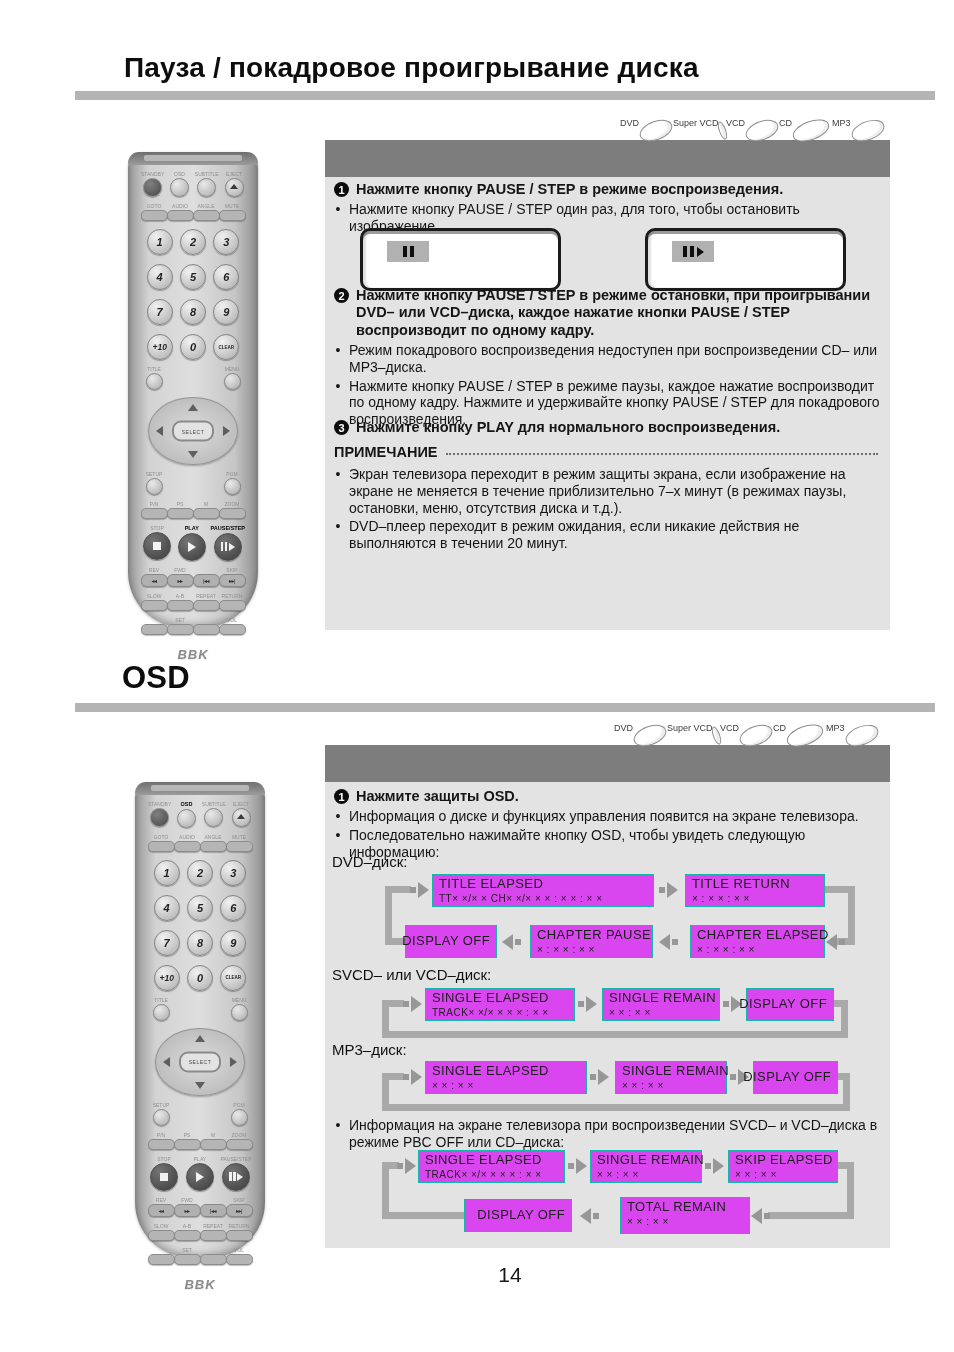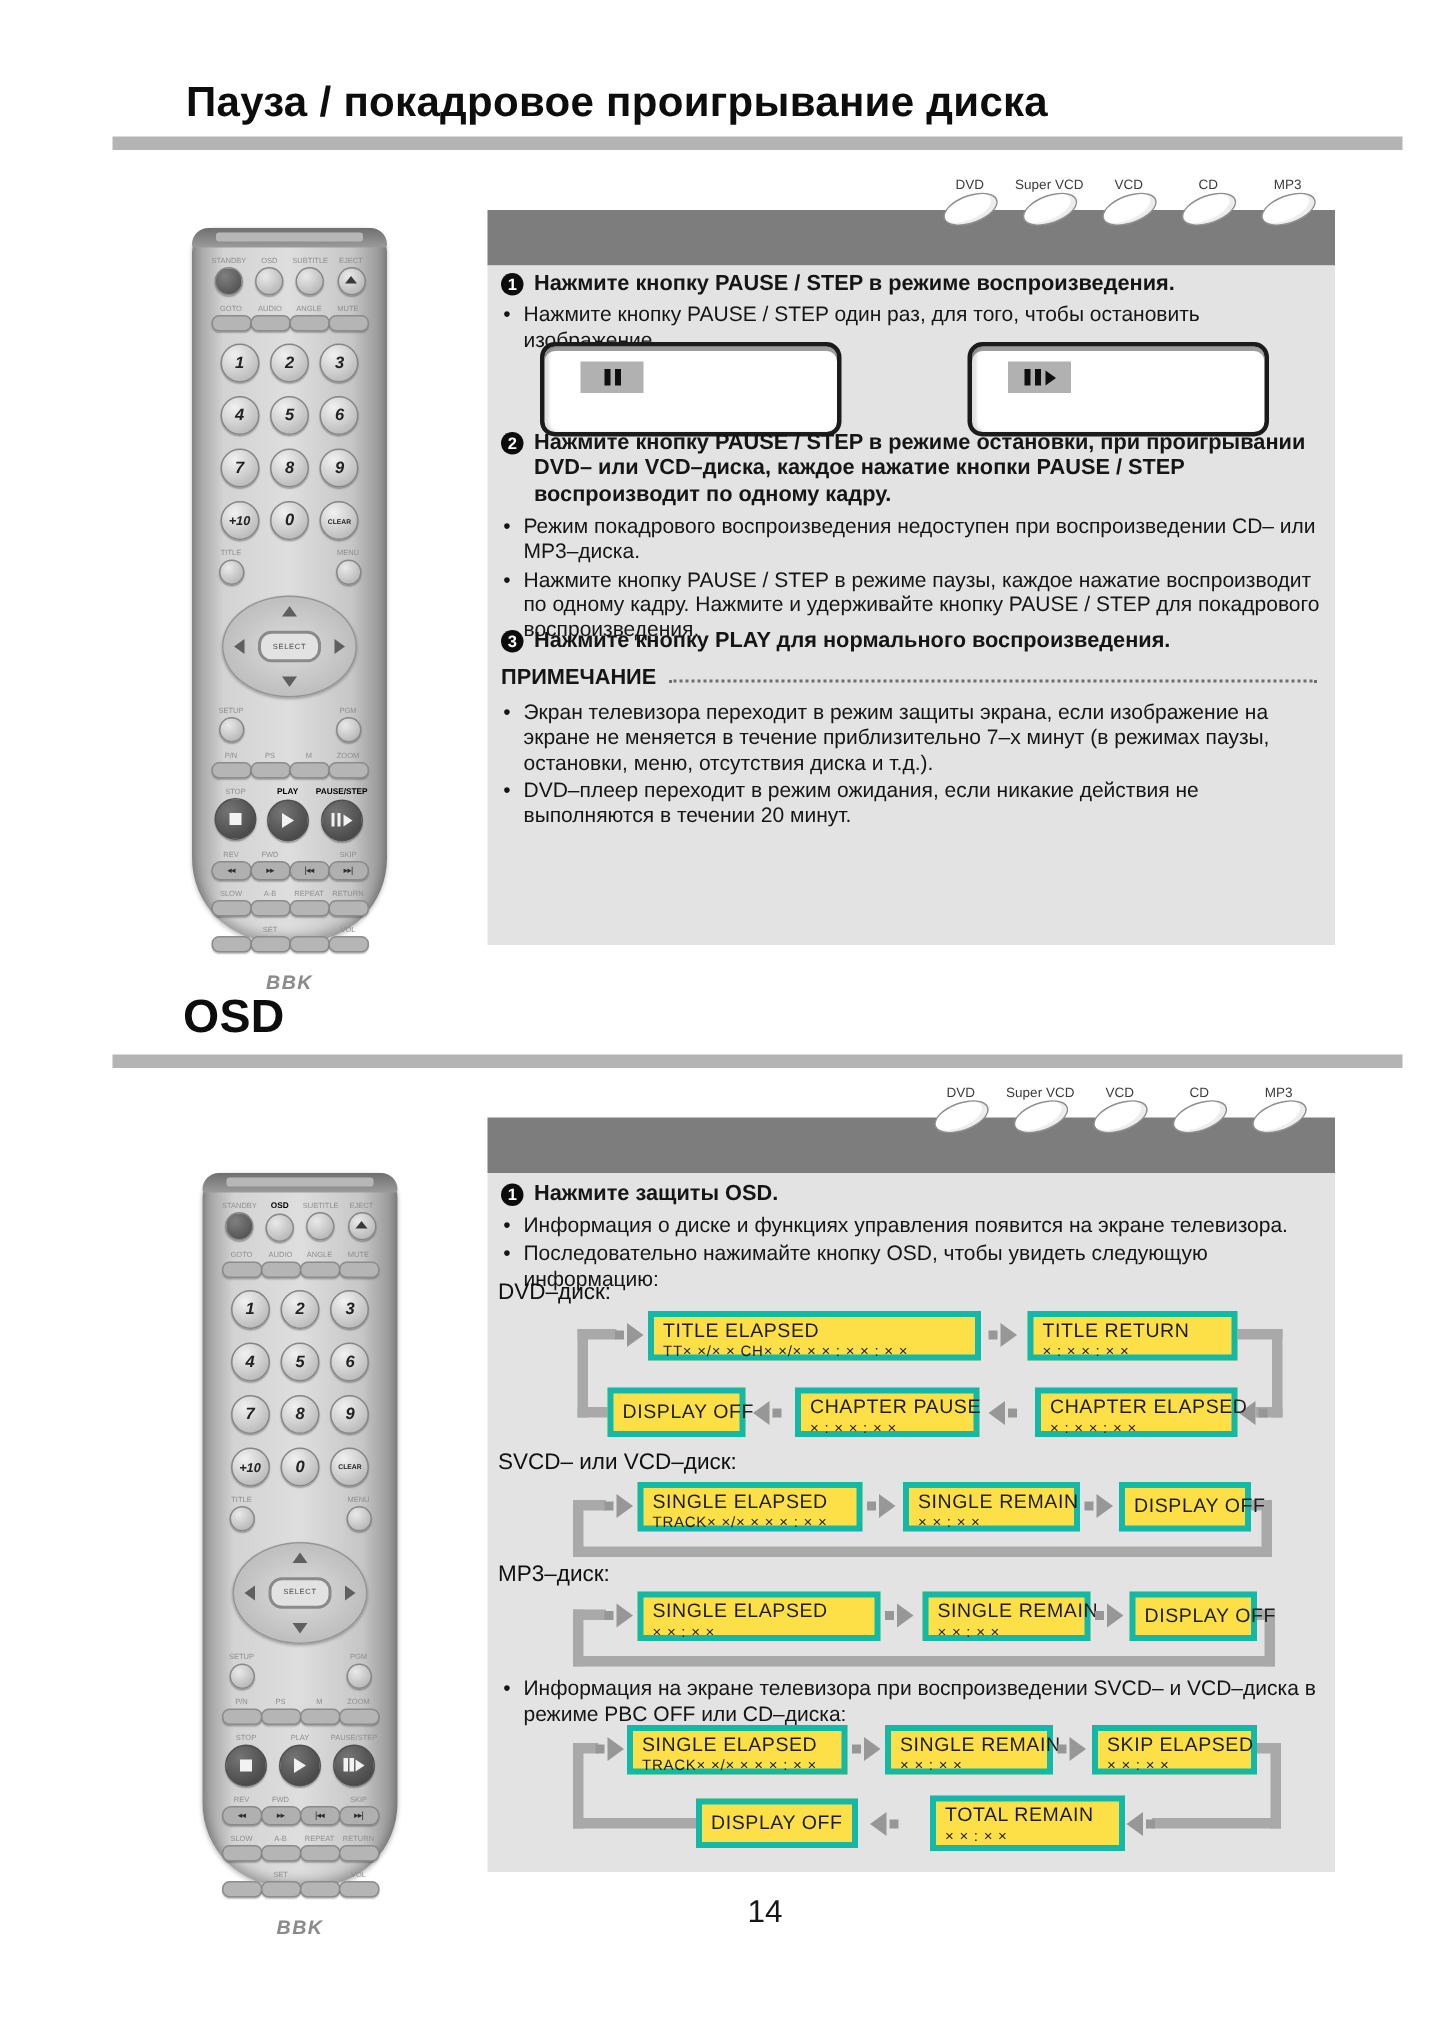--- a/index.html
+++ b/index.html
@@ -17,21 +17,21 @@
   .band{position:absolute;left:325px;width:565px;height:37px;background:#7d7d7d;z-index:1}
   .bd1{top:140px}.bd2{top:745px}
   .panel{position:absolute;left:325px;width:565px;background:#e3e3e3;z-index:1}
   .p1{top:177px;height:453px}
   .p2{top:782px;height:466px}
   .abs{position:absolute}
 
   
   .badges{position:absolute;display:flex;z-index:3}
   .bg1{left:620px;top:119px}.bg2{left:614px;top:724px}
-  .badge{width:53px;display:flex;flex-direction:column;align-items:center}
+  .badge{width:53px;display:flex;flex-direction:row;align-items:flex-start}
   .blab{font-size:9px;color:#3c3c3c;white-space:nowrap;line-height:1}
   .bell{width:36px;height:17px;border:1px solid #8e8e8e;background:#fff;border-radius:50%;
         transform:rotate(-20deg);margin-top:2px;box-shadow:inset -3px -2px 0 rgba(0,0,0,.07)}
 
   
   .step{display:flex;gap:7px}
   .snum{flex:0 0 15px;height:15px;border-radius:50%;background:#0c0c0c;color:#fff;
         font-size:11px;font-weight:bold;display:flex;align-items:center;justify-content:center;margin-top:1px}
   .shead{font-weight:bold;font-size:14.5px;line-height:1.2}
   .brow{display:flex;gap:7px;font-size:14px;line-height:1.2;margin-top:2px}
@@ -46,24 +46,24 @@
 
   
   .tv{position:absolute;width:195px;height:57px;background:#fff;border:3px solid #1b1b1b;border-radius:10px;
       box-shadow:inset 0 3px 0 rgba(0,0,0,.38),inset 3px 0 2px rgba(0,0,0,.12)}
   .osdbadge{position:absolute;left:24px;top:10px;width:42px;height:21px;background:#b1b1b1;
             display:flex;align-items:center;justify-content:center;gap:3px}
   .pb{width:4px;height:11px;background:#0f0f0f}
   .ptri{width:0;height:0;border-top:5px solid transparent;border-bottom:5px solid transparent;border-left:7px solid #0f0f0f}
 
   
-  .fbox{position:absolute;background:#fde047;border:4px solid #14b8a6;padding:2px 6px;box-sizing:border-box;z-index:2}
+  .fbox{position:absolute;background:#d946ef;border:1px solid #14b8a6;padding:2px 6px;box-sizing:border-box;z-index:2}
   .fbox .ft{font-size:13px;letter-spacing:.4px;line-height:1.15;white-space:nowrap;color:#1d1d1d}
   .fbox .fs{font-size:10px;letter-spacing:.5px;line-height:1.3;white-space:nowrap;color:#1d1d1d}
-  .fbox.center{display:flex;align-items:center;justify-content:flex-start}
+  .fbox.center{display:flex;align-items:center;justify-content:flex-end}
   .ln{position:absolute;background:#a9a9a9;z-index:0}
   .ba{position:absolute;width:19px;height:16px;z-index:2}
   .ba i{position:absolute;display:block}
   .ba .t{left:0;top:5px;width:6px;height:6px;background:#979797}
   .ba .h{left:8px;top:0;width:0;height:0;border-top:8px solid transparent;border-bottom:8px solid transparent;border-left:11px solid #979797}
   .ba.left{transform:scaleX(-1)}
 
   
   .pagenum{position:absolute;left:460px;top:1263px;width:100px;text-align:center;font-size:21px;color:#161616}
 

